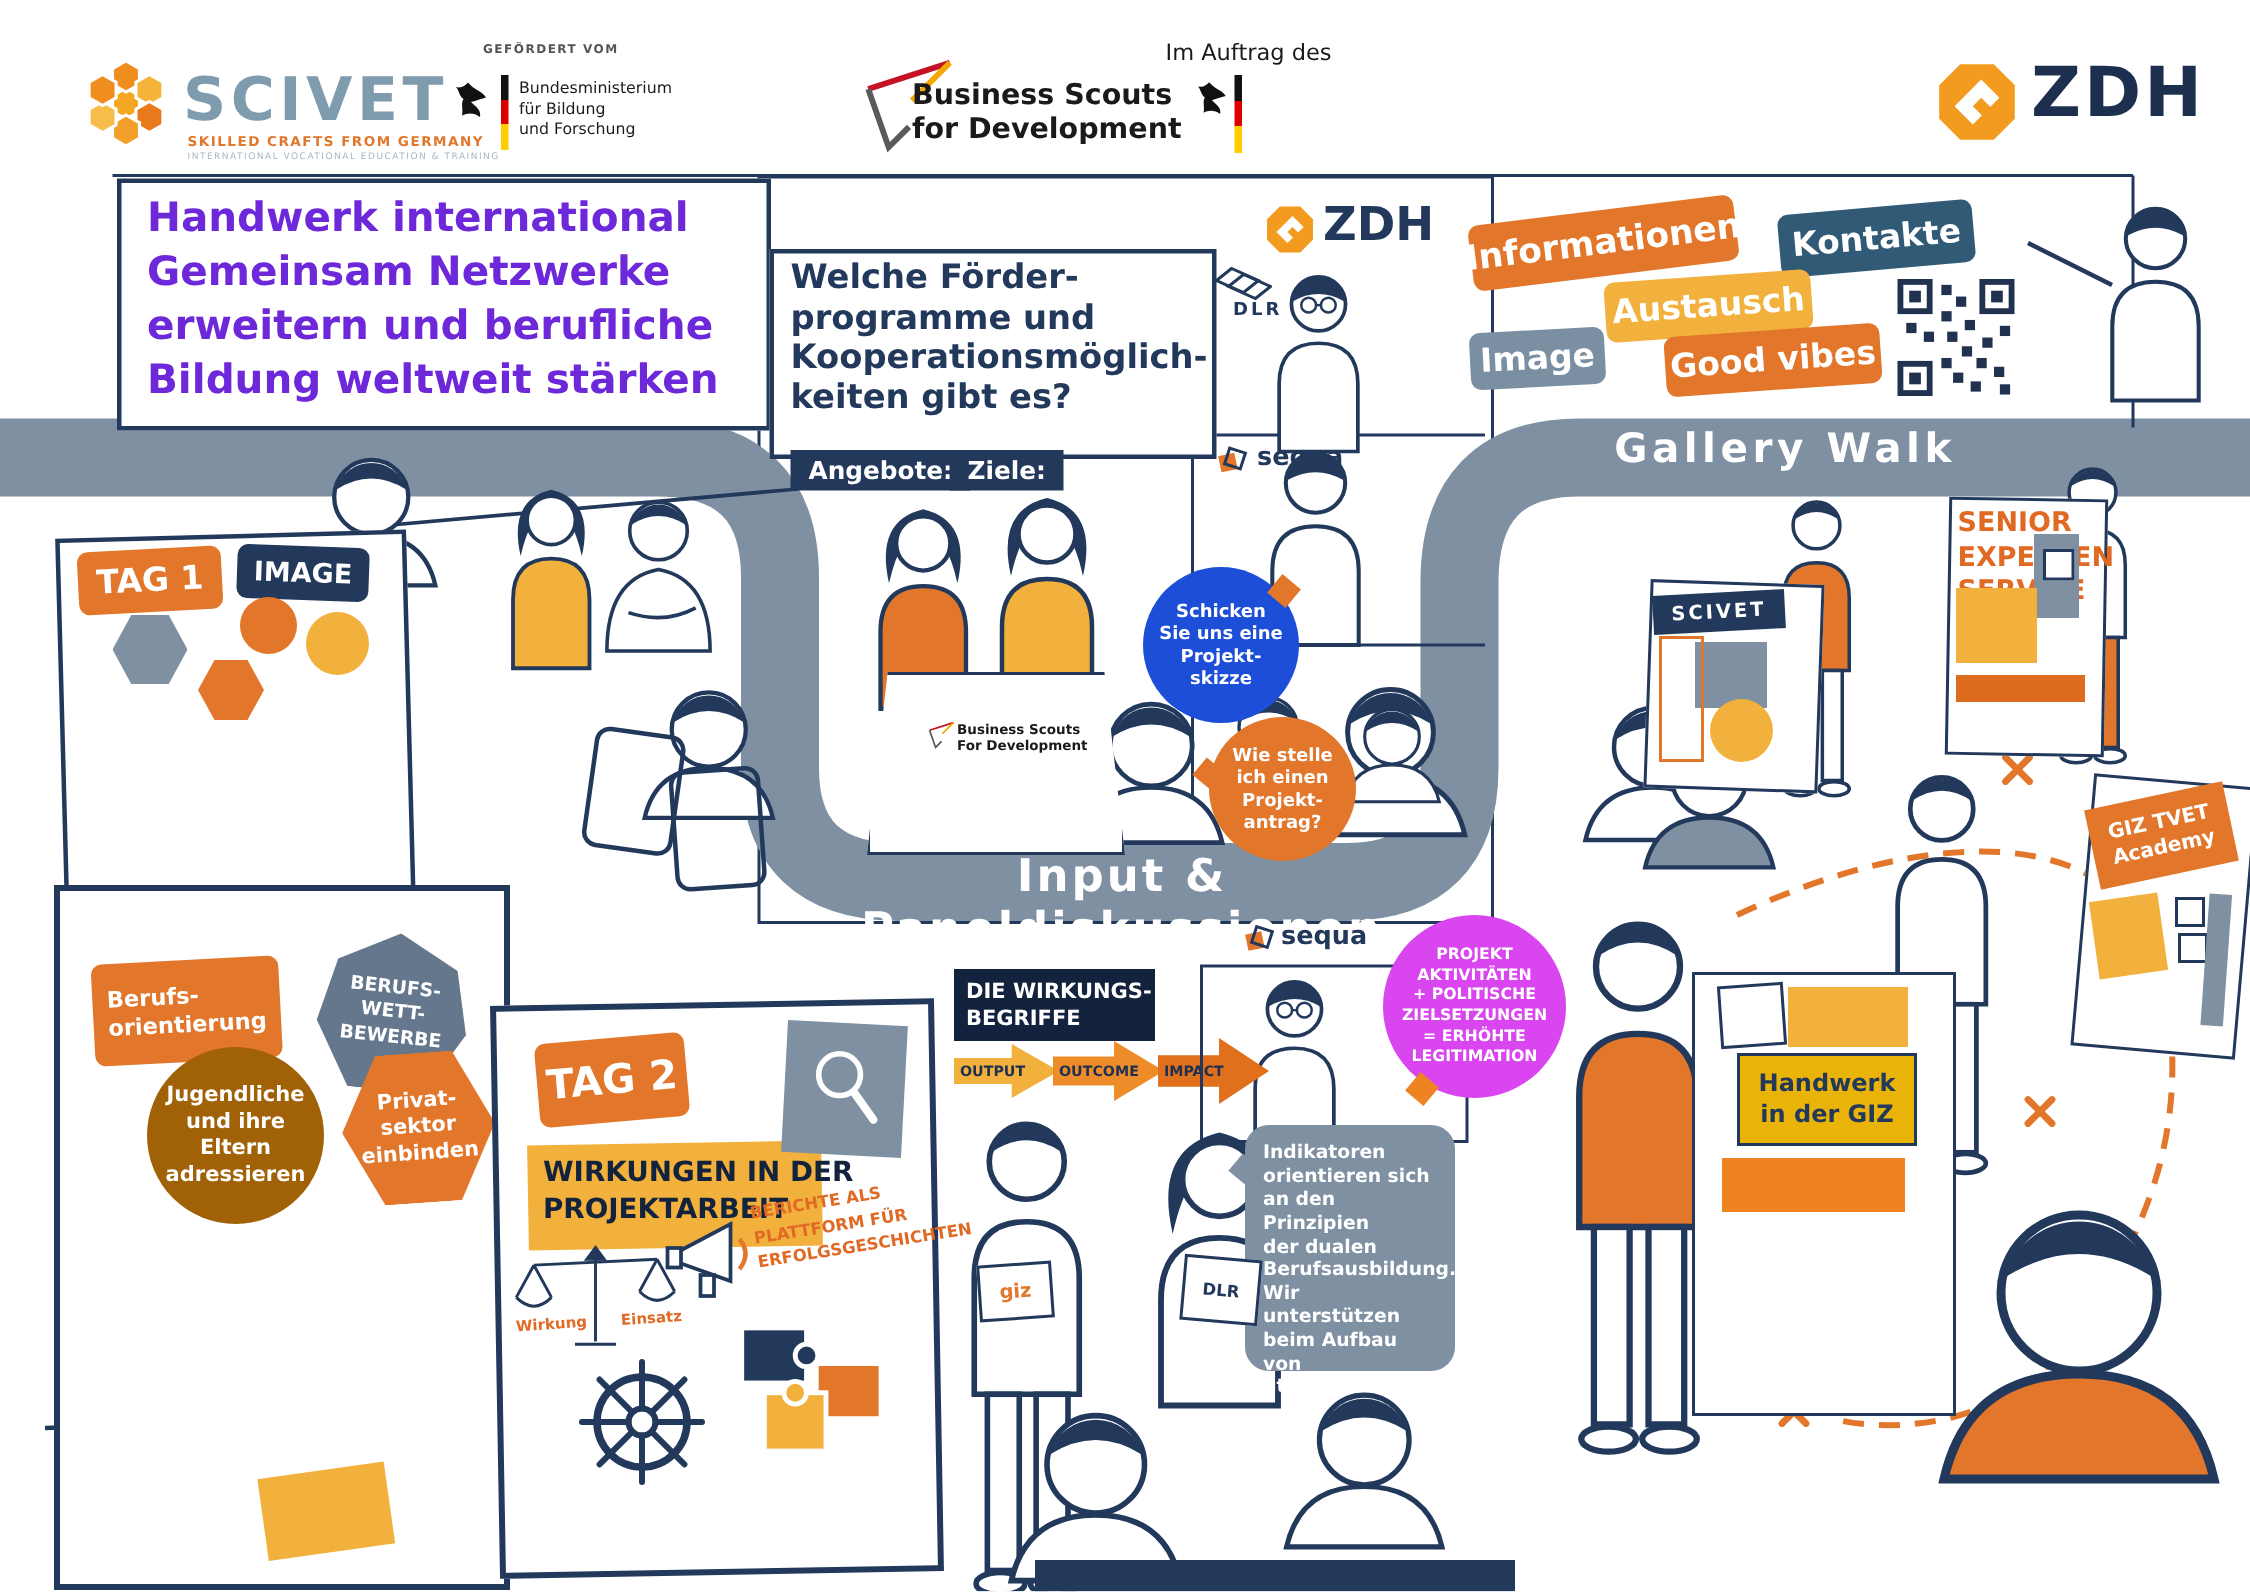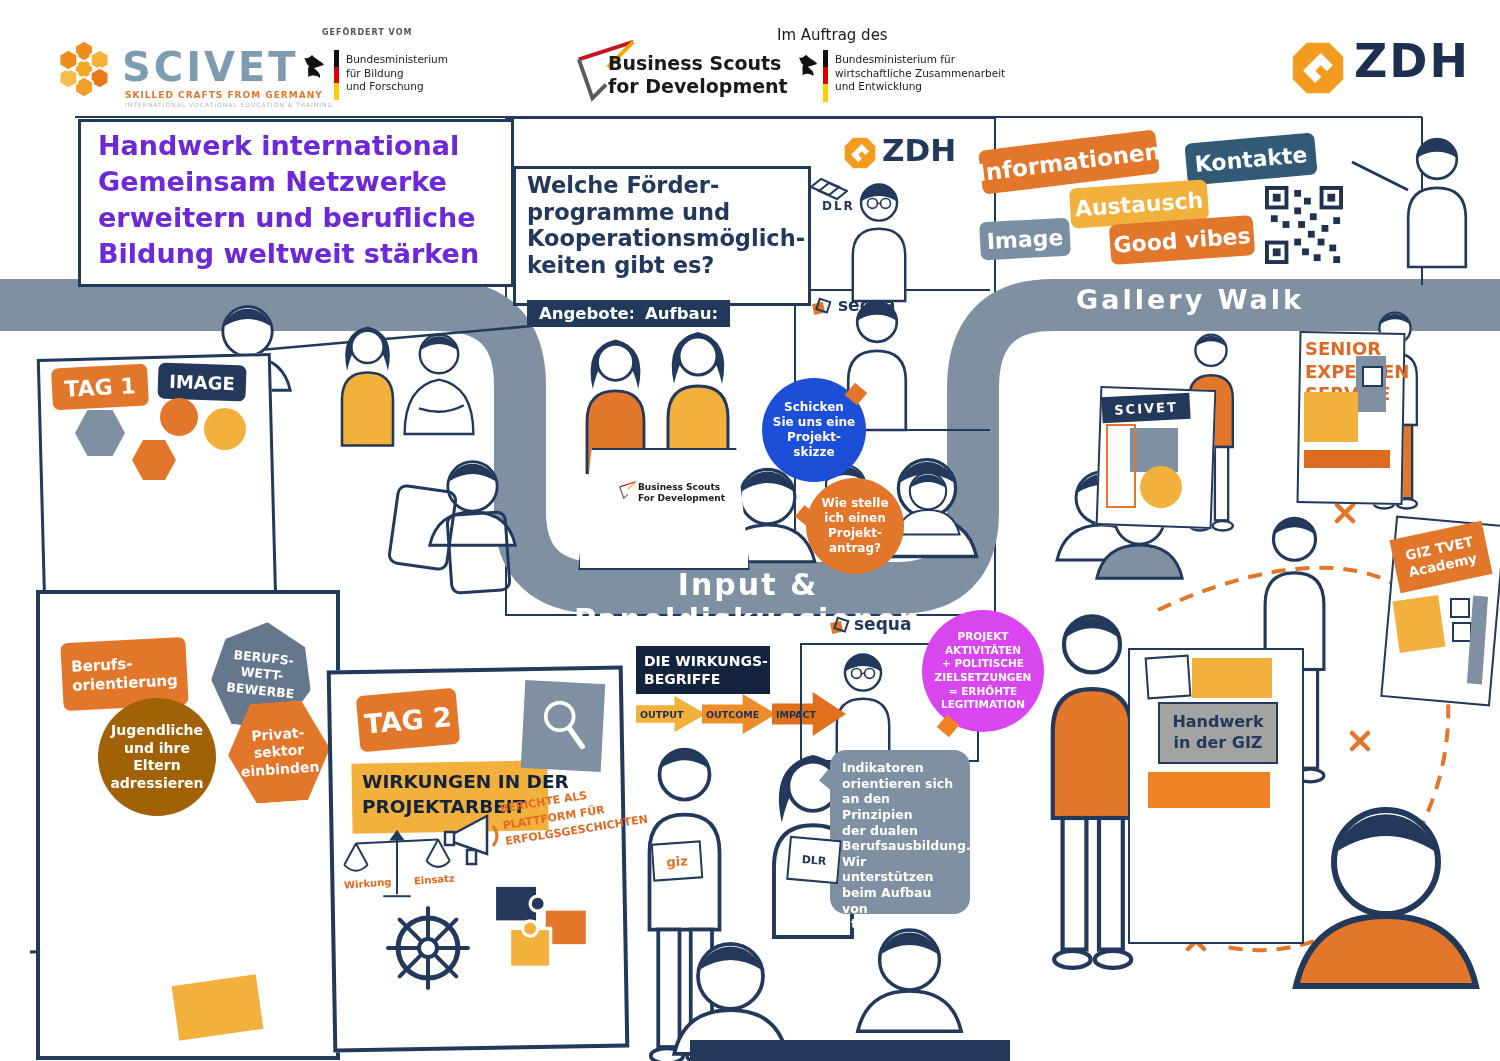--- a/index.html
+++ b/index.html
@@ -184,23 +184,20 @@
       <use href="#bs-tri"></use>
     </svg>
   <div class="abs b ml" style="left:608px;top:52px;font-size:19px;color:#1a1a1a;line-height:1.2">Business Scouts
 for Development</div>
 
   <div class="abs" style="left:777px;top:26px;font-size:15px;color:#1a1a1a">Im Auftrag des</div>
   <svg class="abs" style="left:795px;top:52px" width="24" height="26" viewBox="0 0 26 26">
       <use href="#eagle"></use>
     </svg>
   <div class="abs" style="left:823px;top:50px;width:5px;height:52px;background:linear-gradient(#111 33%,#d00 33%,#d00 66%,#ffce00 66%)"></div>
-  <div class="abs ml" style="left:835px;top:53px;font-size:10.5px;color:#1a1a1a;line-height:1.3">Bundesministerium für
-wirtschaftliche Zusammenarbeit
-und Entwicklung</div>
 
   <svg class="abs" style="left:1290px;top:40px" width="56" height="56" viewBox="0 0 60 60">
       <use href="#octa"></use>
     </svg>
   <div class="abs b" style="left:1354px;top:34px;font-size:46px;letter-spacing:2px;color:#1d2f4e">ZDH</div>
 
   <div class="abs" style="left:505px;top:117px;width:487px;height:495px;background:#fff;border:2px solid #22395c"></div>
 
   <svg class="abs" style="left:0;top:0" width="1500" height="1061" viewBox="0 0 1500 1061" pointer-events="none">
     <path d="M-10 305 L438 305 Q520 305 520 385 L520 512 Q520 588 600 588 L897 588 Q973 588 973 512 L973 388 Q973 305 1053 305 L1510 305" fill="none" stroke="#7e90a2" stroke-width="52"></path>
@@ -276,21 +273,21 @@
     </svg>
   <div class="abs b" style="left:882px;top:132px;font-size:31px;color:#22395c">ZDH</div>
 
   <div class="abs" style="left:513px;top:166px;width:292px;height:134px;background:#fff;border:3px solid #22395c"></div>
   <div class="abs b ml" style="left:527px;top:172px;font-size:22.5px;line-height:1.18;color:#22395c">Welche Förder-
 programme und
 Kooperationsmöglich-
 keiten gibt es?</div>
 
   <div class="abs b" style="left:527px;top:300px;background:#22395c;color:#fff;font-size:16.5px;padding:4px 12px">Angebote:</div>
-  <div class="abs b" style="left:633px;top:300px;background:#22395c;color:#fff;font-size:16.5px;padding:4px 12px">Aufbau:</div>
+  <div class="abs b" style="left:633px;top:300px;background:#22395c;color:#fff;font-size:16.5px;padding:4px 12px">Ziele:</div>
 
   <svg class="abs" style="left:810px;top:175px" width="38" height="26" viewBox="0 0 38 26">
       <use href="#dlr-mark"></use>
     </svg>
   <div class="abs b" style="left:822px;top:199px;font-size:12px;color:#22395c;letter-spacing:2px">DLR</div>
 
   <svg class="abs" style="left:810px;top:297px" width="22" height="20" viewBox="0 0 22 20">
       <use href="#sequa-mark"></use>
     </svg>
   <div class="abs b" style="left:838px;top:295px;font-size:17px;color:#22395c">sequa</div>
@@ -440,19 +437,19 @@
   <div class="abs ctr ml b white" style="left:1394px;top:530px;width:94px;height:54px;background:#e2762b;font-size:13.5px;line-height:1.25;transform:rotate(-12deg)">GIZ TVET
 Academy</div>
   <div class="abs" style="left:1396px;top:598px;width:46px;height:52px;background:#f2b03c;transform:rotate(-8deg)"></div>
   <div class="abs" style="left:1450px;top:598px;width:16px;height:16px;background:#fff;border:2px solid #22395c"></div>
   <div class="abs" style="left:1452px;top:622px;width:16px;height:16px;background:#fff;border:2px solid #22395c"></div>
   <div class="abs" style="left:1470px;top:596px;width:15px;height:88px;background:#7e90a2;transform:rotate(4deg)"></div>
 
   <div class="abs" style="left:1128px;top:648px;width:172px;height:292px;background:#fff;border:2.5px solid #22395c"></div>
   <div class="abs" style="left:1192px;top:658px;width:80px;height:40px;background:#f2b03c"></div>
   <div class="abs" style="left:1146px;top:656px;width:40px;height:38px;background:#fff;border:2px solid #22395c;transform:rotate(-4deg)"></div>
-  <div class="abs ctr" style="left:1158px;top:702px;width:116px;height:58px;background:#a3a3a3;border:2.5px solid #22395c">
+  <div class="abs ctr" style="left:1158px;top:702px;width:116px;height:58px;background:#eab308;border:2.5px solid #22395c">
     <span class="b ml navy" style="font-size:16px;line-height:1.3">Handwerk
 in der GIZ</span>
   </div>
   <div class="abs" style="left:1148px;top:772px;width:122px;height:36px;background:#ef8322"></div>
 
 </div>
 
 </body></html>

